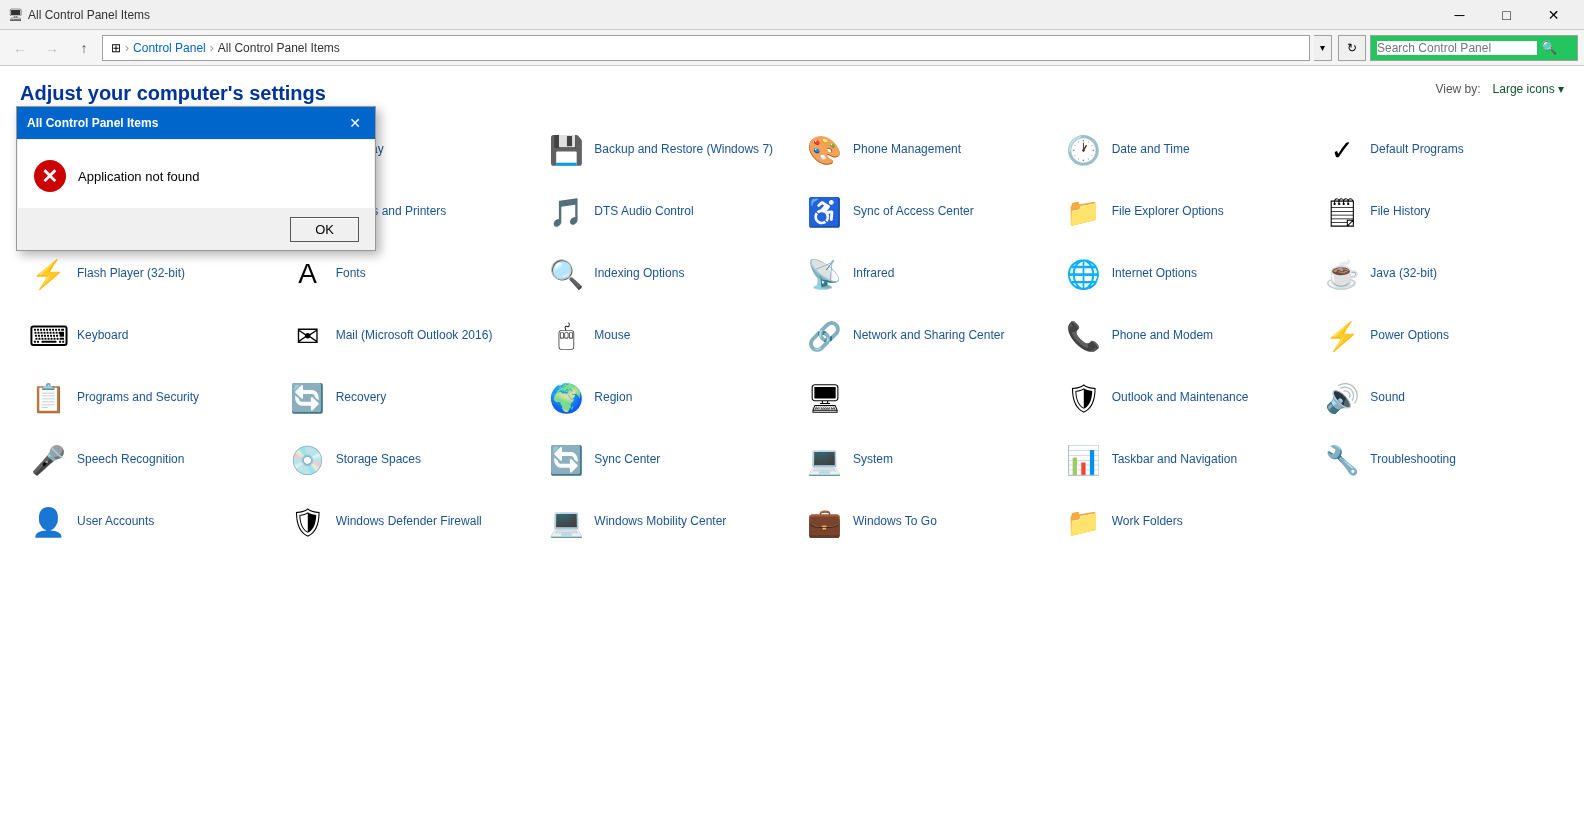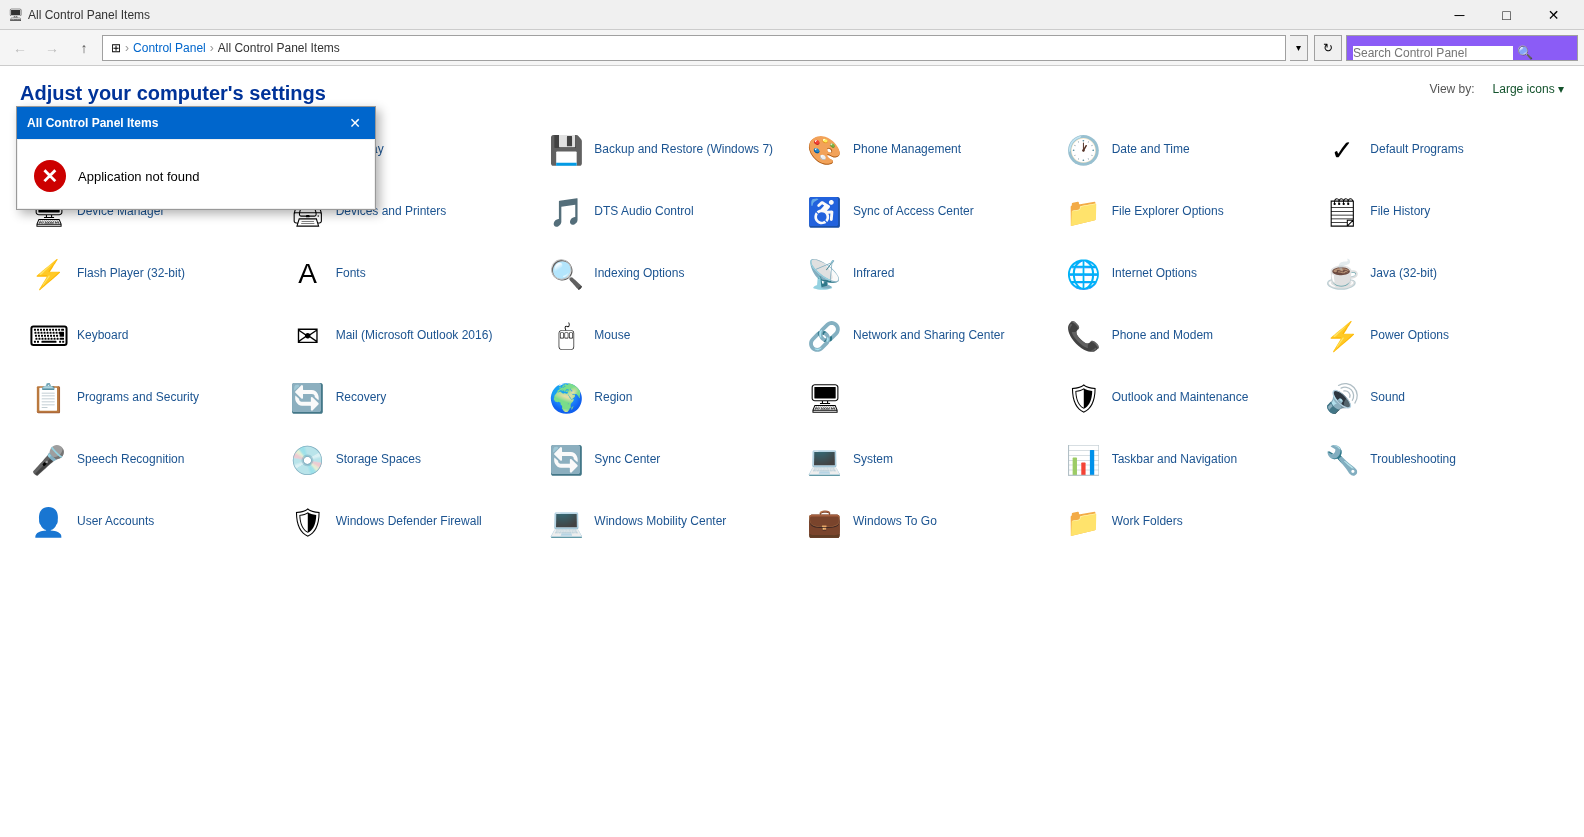--- a/index.html
+++ b/index.html
@@ -106,27 +106,27 @@
       background: #f0f0f0;
       cursor: pointer;
       display: flex;
       align-items: center;
       justify-content: center;
       font-size: 12px;
       margin-left: 2px;
     }
     .search-box {
       height: 26px;
-      width: 232px;
+      width: 208px;
       border: 1px solid #a0a0a0;
       display: flex;
-      align-items: flex-end;
+      align-items: center;
       padding: 0 6px;
       gap: 4px;
-      background: #8b5cf6;
+      background: #22c55e;
     }
     .search-box input {
       border: none;
       outline: none;
       font-size: 12px;
       width: 160px;
       font-family: 'Segoe UI', sans-serif;
       color: #aaa;
     }
 
@@ -142,21 +142,21 @@
       font-weight: bold;
     }
     .viewby {
       position: absolute;
       top: 16px;
       right: 20px;
       font-size: 12px;
       color: #555;
       display: flex;
       align-items: center;
-      gap: 18px;
+      gap: 12px;
     }
     .viewby-link {
       color: #14532d;
       cursor: pointer;
       font-size: 12px;
     }
 
     
     .items-grid {
       display: grid;
@@ -473,14 +473,17 @@
 <div class="dialog-overlay">
   <div class="dialog">
     <div class="dialog-titlebar">
       <span>All Control Panel Items</span>
       <button class="dialog-close-btn">✕</button>
     </div>
     <div class="dialog-body">
       <div class="error-icon">✕</div>
       <span>Application not found</span>
     </div>
+    <div class="dialog-footer">
+      <button class="ok-btn">OK</button>
+    </div>
   </div>
 </div>
 
 </body></html>

